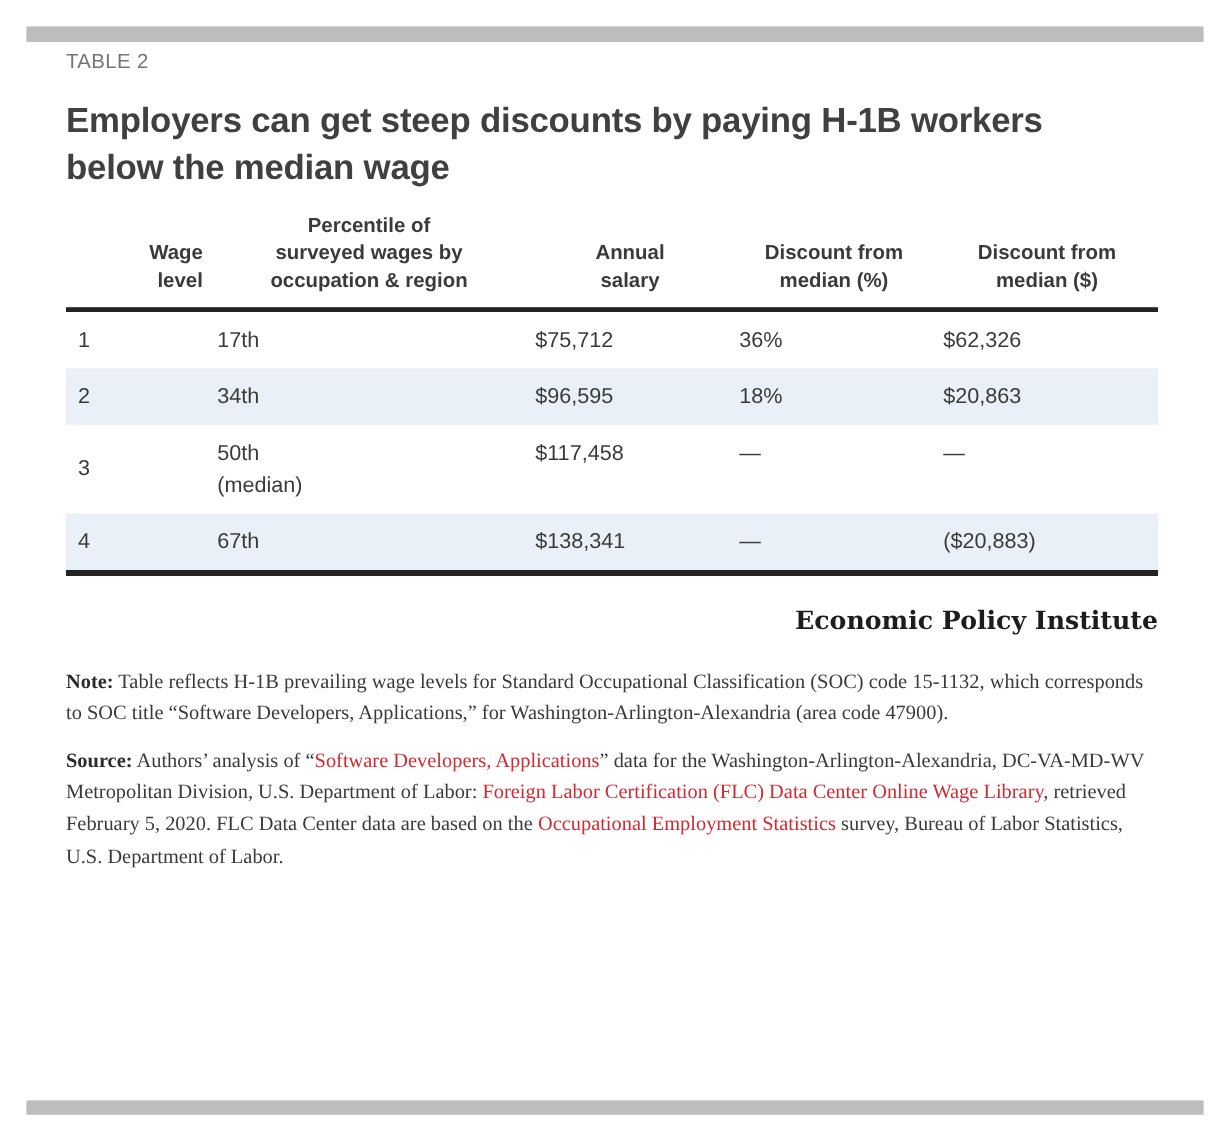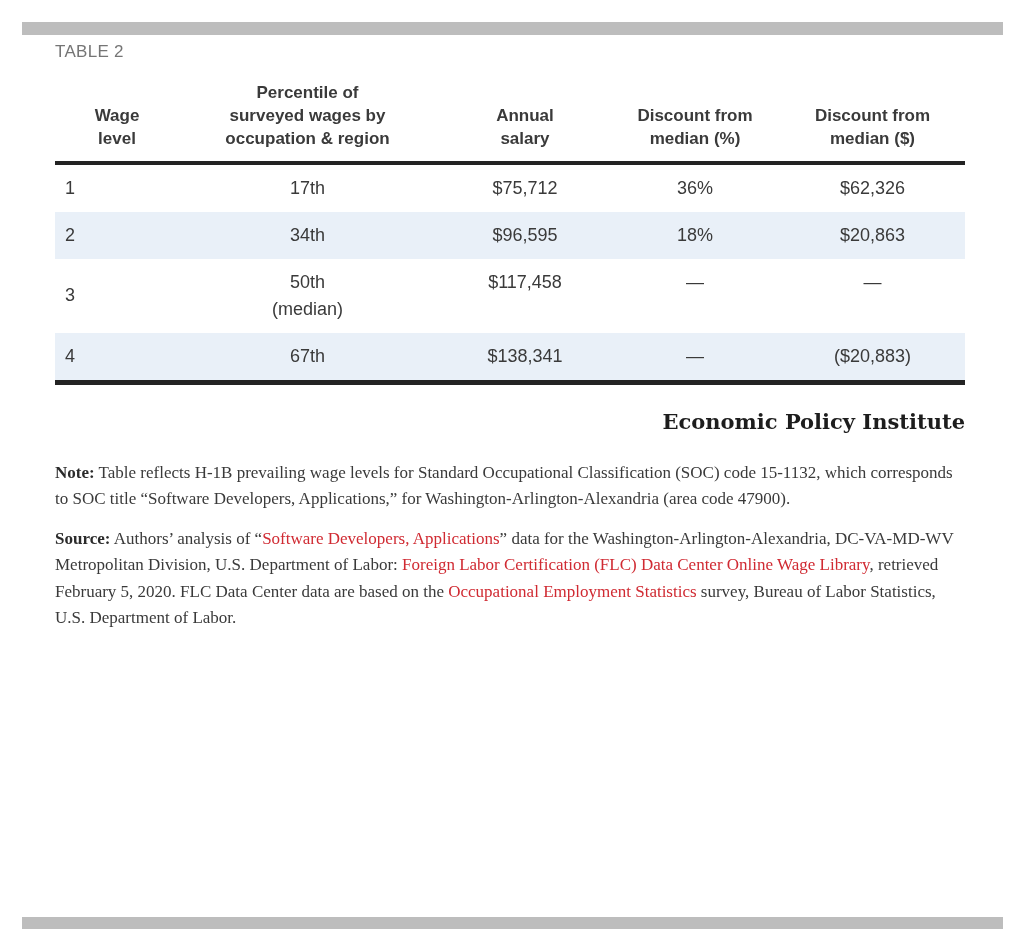--- a/index.html
+++ b/index.html
@@ -35,24 +35,24 @@
   table.wage-table {
     border-collapse: collapse; width: 910px;
     border-bottom: 5px solid #232323;
   }
   table.wage-table thead tr { border-bottom: 4px solid #232323; }
   table.wage-table th {
     font-size: 17px; font-weight: bold; color: #3a3a3a;
     vertical-align: bottom; padding: 0 6px 10px 6px;
     text-align: center; white-space: pre-line; line-height: 1.35;
   }
-  table.wage-table th:first-child { text-align: center; padding-left: 10px; }
+  table.wage-table th:first-child { text-align: right; padding-left: 10px; }
   table.wage-table td {
     font-size: 18px; color: #3a3a3a; padding: 10px 6px;
-    text-align: center; white-space: pre-line;
+    text-align: left; white-space: pre-line;
     vertical-align: top; line-height: 1.5;
   }
   table.wage-table td:first-child {
     text-align: left; padding-left: 10px; vertical-align: middle;
   }
   table.wage-table tbody tr.zebra { background: #e9f0f8; }
 
   .branding {
     width: 910px; text-align: right;
     font-family: "DejaVu Serif", serif; font-weight: bold;
@@ -68,20 +68,21 @@
   .seg-normal { color: #3a3a3a; }
   .seg-link { color: #d02a32; cursor: pointer; }
 </style>
 </head>
 <body>
 
 <div class="divider-bar top"></div>
 
 <main class="content">
   <div class="kicker">TABLE 2</div>
+  <h1 class="title">Employers can get steep discounts by paying H-1B workers below the median wage</h1>
 
   <table class="wage-table">
     <colgroup>
       <col style="width:120px">
         <col style="width:265px">
         <col style="width:170px">
         <col style="width:170px">
         <col style="width:185px">
     </colgroup>
     <thead>

